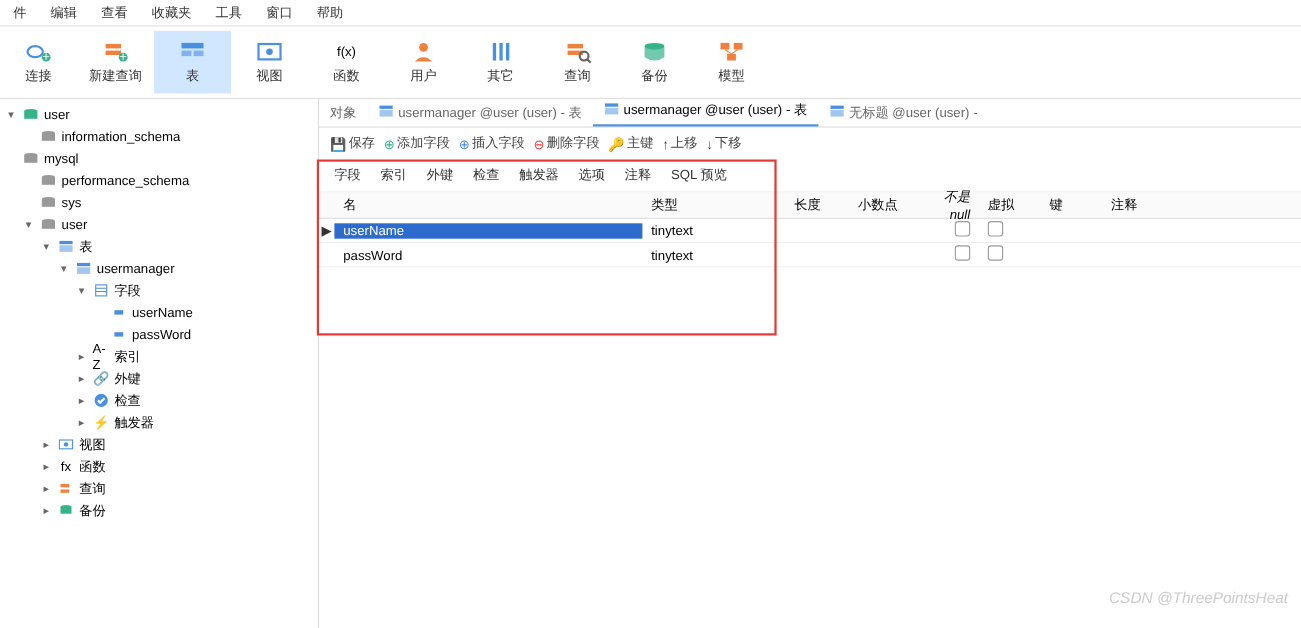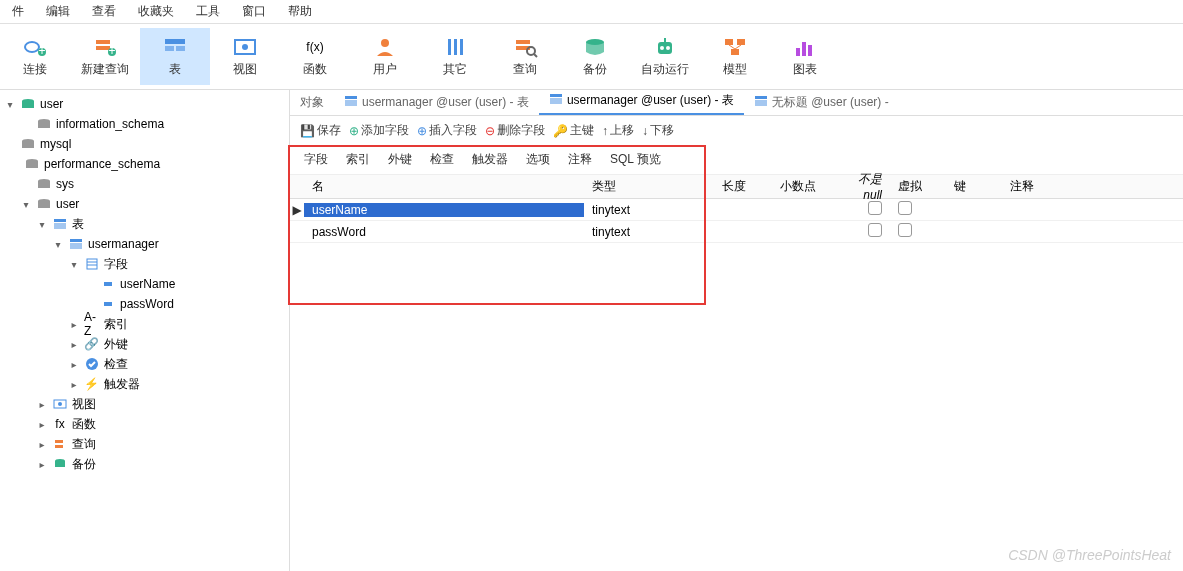--- a/index.html
+++ b/index.html
@@ -32,21 +32,21 @@
 .col-dec { width: 58px; }
 .col-null { width: 60px; text-align: right; font-style: italic; }
 .col-virt { width: 56px; }
 .col-key { width: 56px; }
 .col-comment { flex: 1; }
 .grid-row { display: flex; height: 22px; align-items: center; border-bottom: 1px solid #f0f0f0; }
 .grid-row.selected .col-name { background: #2d6bcf; color: #fff; }
 .row-marker { width: 14px; text-align: center; color: #333; }
 .checkbox { width: 14px; height: 14px; border: 1px solid #999; border-radius: 3px; display: inline-block; }
 .redbox { position: absolute; border: 2px solid #e53935; pointer-events: none; }
-.watermark { position: absolute; bottom: 8px; right: 12px; color: #ccc; font-size: 14px; font-style: italic; }
+.watermark { position: absolute; bottom: 20px; right: 12px; color: #ccc; font-size: 14px; font-style: italic; }
 </style>
 </head>
 <body>
 
 <div class="menubar" id="menubar">
     <span>件</span>
     <span>编辑</span>
     <span>查看</span>
     <span>收藏夹</span>
     <span>工具</span>
@@ -135,50 +135,29 @@
         <svg width="26" height="22">
           <ellipse cx="13" cy="6" rx="9" ry="3" fill="#35b38b"></ellipse>
           <path d="M4 6 L4 16 Q13 22 22 16 L22 6" fill="#35b38b" opacity="0.7"></path>
         </svg>
       </div>
       <div class="tool-label">备份</div>
     </div>
     <div class="tool-item">
       <div class="tool-icon">
         <svg width="26" height="22">
-          <rect x="6" y="6" width="14" height="12" rx="3" fill="#35b38b"></rect>
-          <circle cx="10" cy="12" r="2" fill="#fff"></circle>
-          <circle cx="16" cy="12" r="2" fill="#fff"></circle>
-          <line x1="13" y1="2" x2="13" y2="6" stroke="#35b38b" stroke-width="2"></line>
-        </svg>
-      </div>
-      <div class="tool-label">自动运行</div>
-    </div>
-    <div class="tool-item">
-      <div class="tool-icon">
-        <svg width="26" height="22">
           <rect x="3" y="3" width="8" height="6" fill="#f0803c"></rect>
           <rect x="15" y="3" width="8" height="6" fill="#f0803c"></rect>
           <rect x="9" y="13" width="8" height="6" fill="#f0803c"></rect>
           <line x1="7" y1="9" x2="13" y2="13" stroke="#f0803c"></line>
           <line x1="19" y1="9" x2="13" y2="13" stroke="#f0803c"></line>
         </svg>
       </div>
       <div class="tool-label">模型</div>
     </div>
-    <div class="tool-item">
-      <div class="tool-icon">
-        <svg width="26" height="22">
-          <rect x="4" y="12" width="4" height="8" fill="#b74de0"></rect>
-          <rect x="10" y="6" width="4" height="14" fill="#b74de0"></rect>
-          <rect x="16" y="9" width="4" height="11" fill="#b74de0"></rect>
-        </svg>
-      </div>
-      <div class="tool-label">图表</div>
-    </div>
   </div>
 <div class="main">
   <div class="sidebar" id="sidebar">
       <div class="tree-item" style="padding-left: 4px;">
         <span class="tree-arrow">▾</span>
         <span class="tree-icon">
           <svg width="14" height="14">
             <ellipse cx="7" cy="4" rx="6" ry="2" fill="#35b38b"></ellipse>
             <rect x="1" y="4" width="12" height="7" fill="#35b38b"></rect>
           </svg>
@@ -198,21 +177,21 @@
       <div class="tree-item" style="padding-left: 4px;">
         <span class="tree-arrow"></span>
         <span class="tree-icon">
           <svg width="14" height="14">
             <ellipse cx="7" cy="4" rx="6" ry="2" fill="#999"></ellipse>
             <rect x="1" y="4" width="12" height="7" fill="#999"></rect>
           </svg>
         </span>
         <span>mysql</span>
       </div>
-      <div class="tree-item" style="padding-left: 8px;">
+      <div class="tree-item" style="padding-left: 20px;">
         <span class="tree-arrow"></span>
         <span class="tree-icon">
           <svg width="14" height="14">
             <ellipse cx="7" cy="4" rx="6" ry="2" fill="#999"></ellipse>
             <rect x="1" y="4" width="12" height="7" fill="#999"></rect>
           </svg>
         </span>
         <span>performance_schema</span>
       </div>
       <div class="tree-item" style="padding-left: 20px;">

